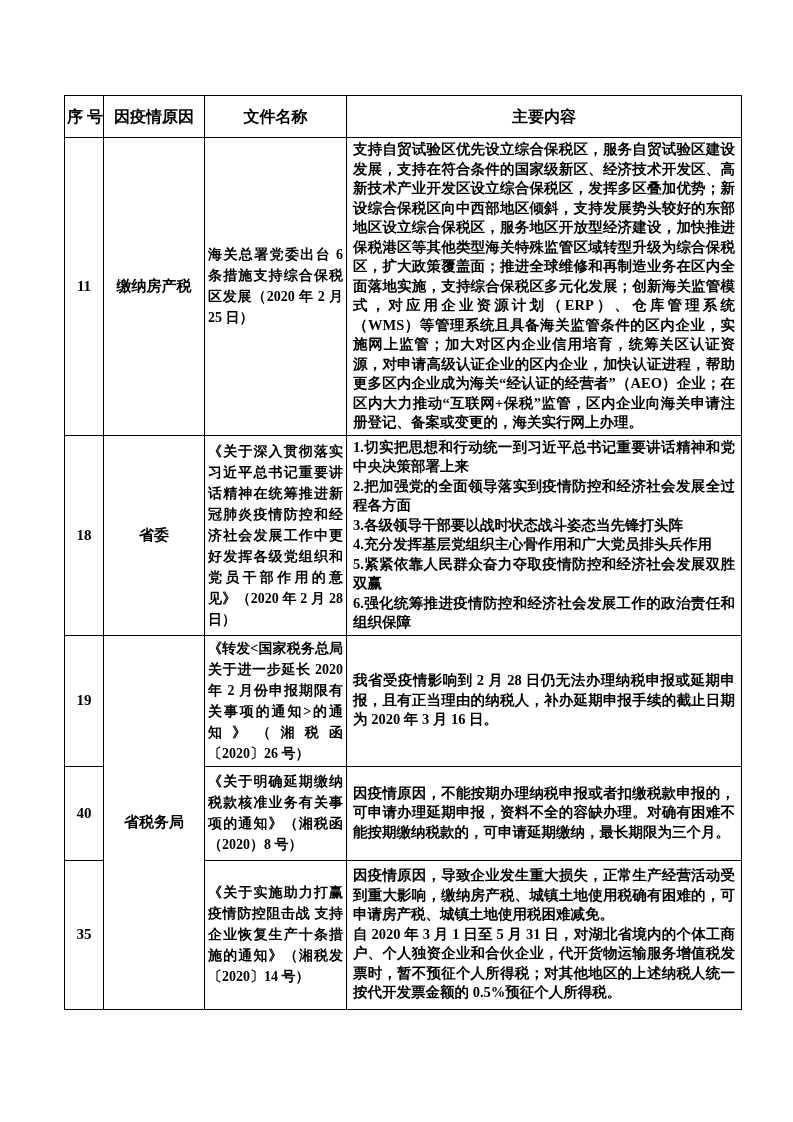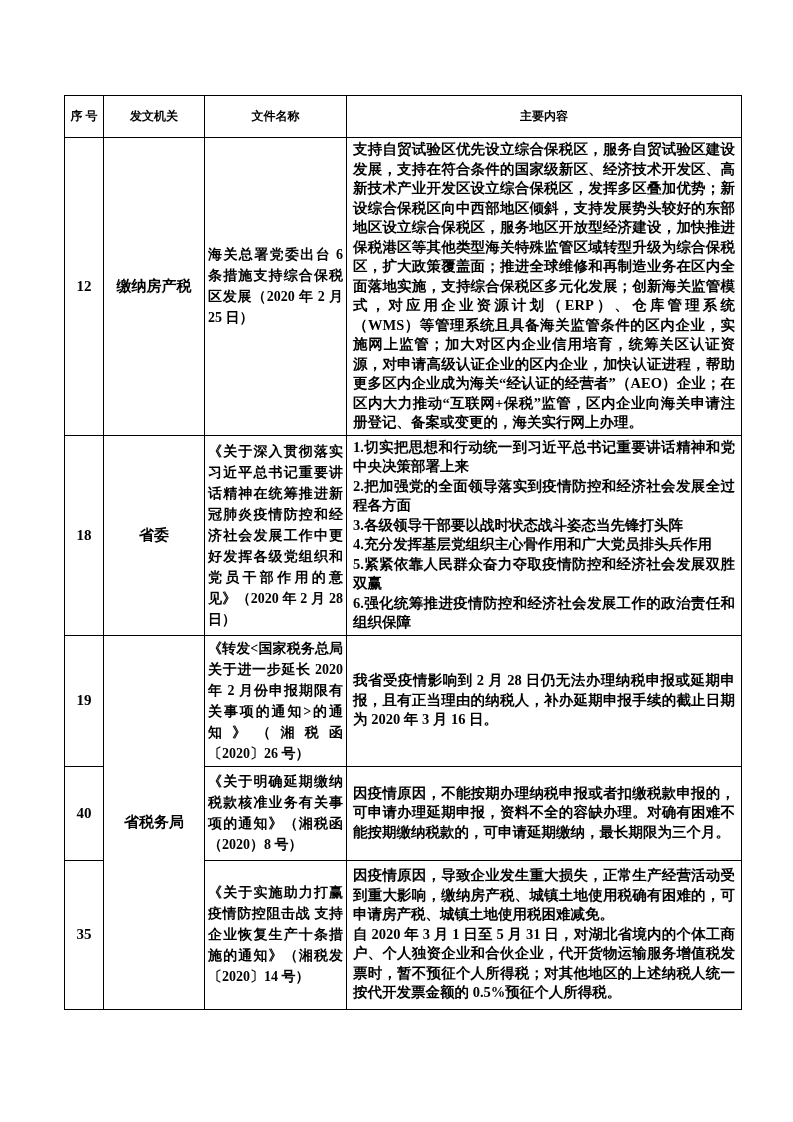--- a/index.html
+++ b/index.html
@@ -25,21 +25,21 @@
   .doc-table col.c-doc    { width: 142px; }
   .doc-table col.c-main   { width: 395px; }
   .doc-table th, .doc-table td {
     border: 1px solid #000000;
     font-weight: bold;
     color: #000000;
     box-sizing: border-box;
   }
   .doc-table th {
     height: 40px;
-    font-size: 12px;
+    font-size: 16px;
     text-align: center;
     vertical-align: middle;
     padding: 1px 2px;
     line-height: 19px;
     margin-left: 24px;
   }
   .no-cell {
     text-align: center;
     vertical-align: middle;
     font-size: 15px;
@@ -91,26 +91,26 @@
   <table class="doc-table">
     <colgroup>
       <col class="c-no">
         <col class="c-agency">
         <col class="c-doc">
         <col class="c-main">
     </colgroup>
     <tbody>
         <tr class="r-header">
       <th>序&nbsp;号</th>
-      <th>发文机关</th>
+      <th>因疫情原因</th>
       <th>文件名称</th>
       <th>主要内容</th>
     </tr>
     <tr class="r-17">
-      <td class="no-cell">12</td>
+      <td class="no-cell">11</td>
       <td class="agency-cell">缴纳房产税</td>
       <td class="doc-cell">海关总署党委出台 6 条措施支持综合保税区发展（2020 年 2 月 25 日）</td>
       <td class="content-cell">支持自贸试验区优先设立综合保税区，服务自贸试验区建设发展，支持在符合条件的国家级新区、经济技术开发区、高新技术产业开发区设立综合保税区，发挥多区叠加优势；新设综合保税区向中西部地区倾斜，支持发展势头较好的东部地区设立综合保税区，服务地区开放型经济建设，加快推进保税港区等其他类型海关特殊监管区域转型升级为综合保税区，扩大政策覆盖面；推进全球维修和再制造业务在区内全面落地实施，支持综合保税区多元化发展；创新海关监管模式，对应用企业资源计划（ERP）、仓库管理系统（WMS）等管理系统且具备海关监管条件的区内企业，实施网上监管；加大对区内企业信用培育，统筹关区认证资源，对申请高级认证企业的区内企业，加快认证进程，帮助更多区内企业成为海关“经认证的经营者”（AEO）企业；在区内大力推动“互联网+保税”监管，区内企业向海关申请注册登记、备案或变更的，海关实行网上办理。</td>
     </tr>
     <tr class="r-18">
       <td class="no-cell">18</td>
       <td class="agency-cell">省委</td>
       <td class="doc-cell">《关于深入贯彻落实习近平总书记重要讲话精神在统筹推进新冠肺炎疫情防控和经济社会发展工作中更好发挥各级党组织和党员干部作用的意见》（2020 年 2 月 28 日）</td>
       <td class="content-cell">1.切实把思想和行动统一到习近平总书记重要讲话精神和党中央决策部署上来
 2.把加强党的全面领导落实到疫情防控和经济社会发展全过程各方面

